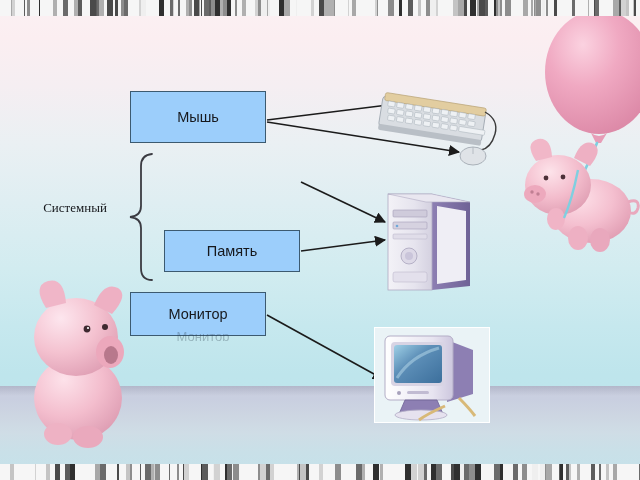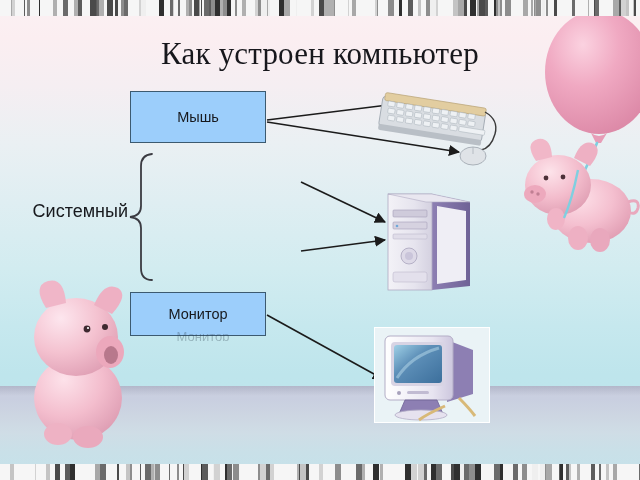--- a/index.html
+++ b/index.html
@@ -118,24 +118,25 @@
     height: 12px;
     white-space: nowrap;
   }
 
   
   .sysblock-label {
     position: absolute;
     left: 22px;
     top: 200px;
     width: 106px;
-    text-align: right;
-    font-size: 18px;
+    text-align: center;
+    font-size: 13px;
     line-height: 1.3;
     color: #16181c;
+    font-family: Liberation Serif, serif;
   }
   .brace {
     position: absolute;
     left: 126px;
     top: 152px;
     width: 30px;
     height: 130px;
   }
 
   
@@ -367,27 +368,29 @@
       <rect x="32" y="63" width="22" height="3" rx="1.5" fill="#c1bbd2"></rect>
 
       <path d="M30 72 L62 72 L68 86 L24 86 Z" fill="#8d7fb3" stroke="#6f6296" stroke-width="0.8"></path>
       <ellipse cx="46" cy="87" rx="26" ry="5" fill="#e6e2ef" stroke="#b3adc6" stroke-width="0.8"></ellipse>
 
       <path d="M84 70 q10 10 16 18" stroke="#d8b978" stroke-width="3" fill="none"></path>
       <path d="M70 78 q-18 8 -26 14" stroke="#d8b978" stroke-width="3" fill="none"></path>
     </svg>
   </div>
 
-  <div class="title">Как устроен компьютер</div>
 
   <div class="box" id="box-input">
     <span class="box-line2">Мышь</span>
   </div>
 
 
+  <div class="box" id="box-memory">
+    <span>Память</span>
+  </div>
 
   <div class="box" id="box-monitor">
     <span>Монитор</span>
   </div>
 
   <div class="ghost-text">Монитор</div>
 
   <div class="sysblock-label">
     <div>Системный</div>
   </div>

